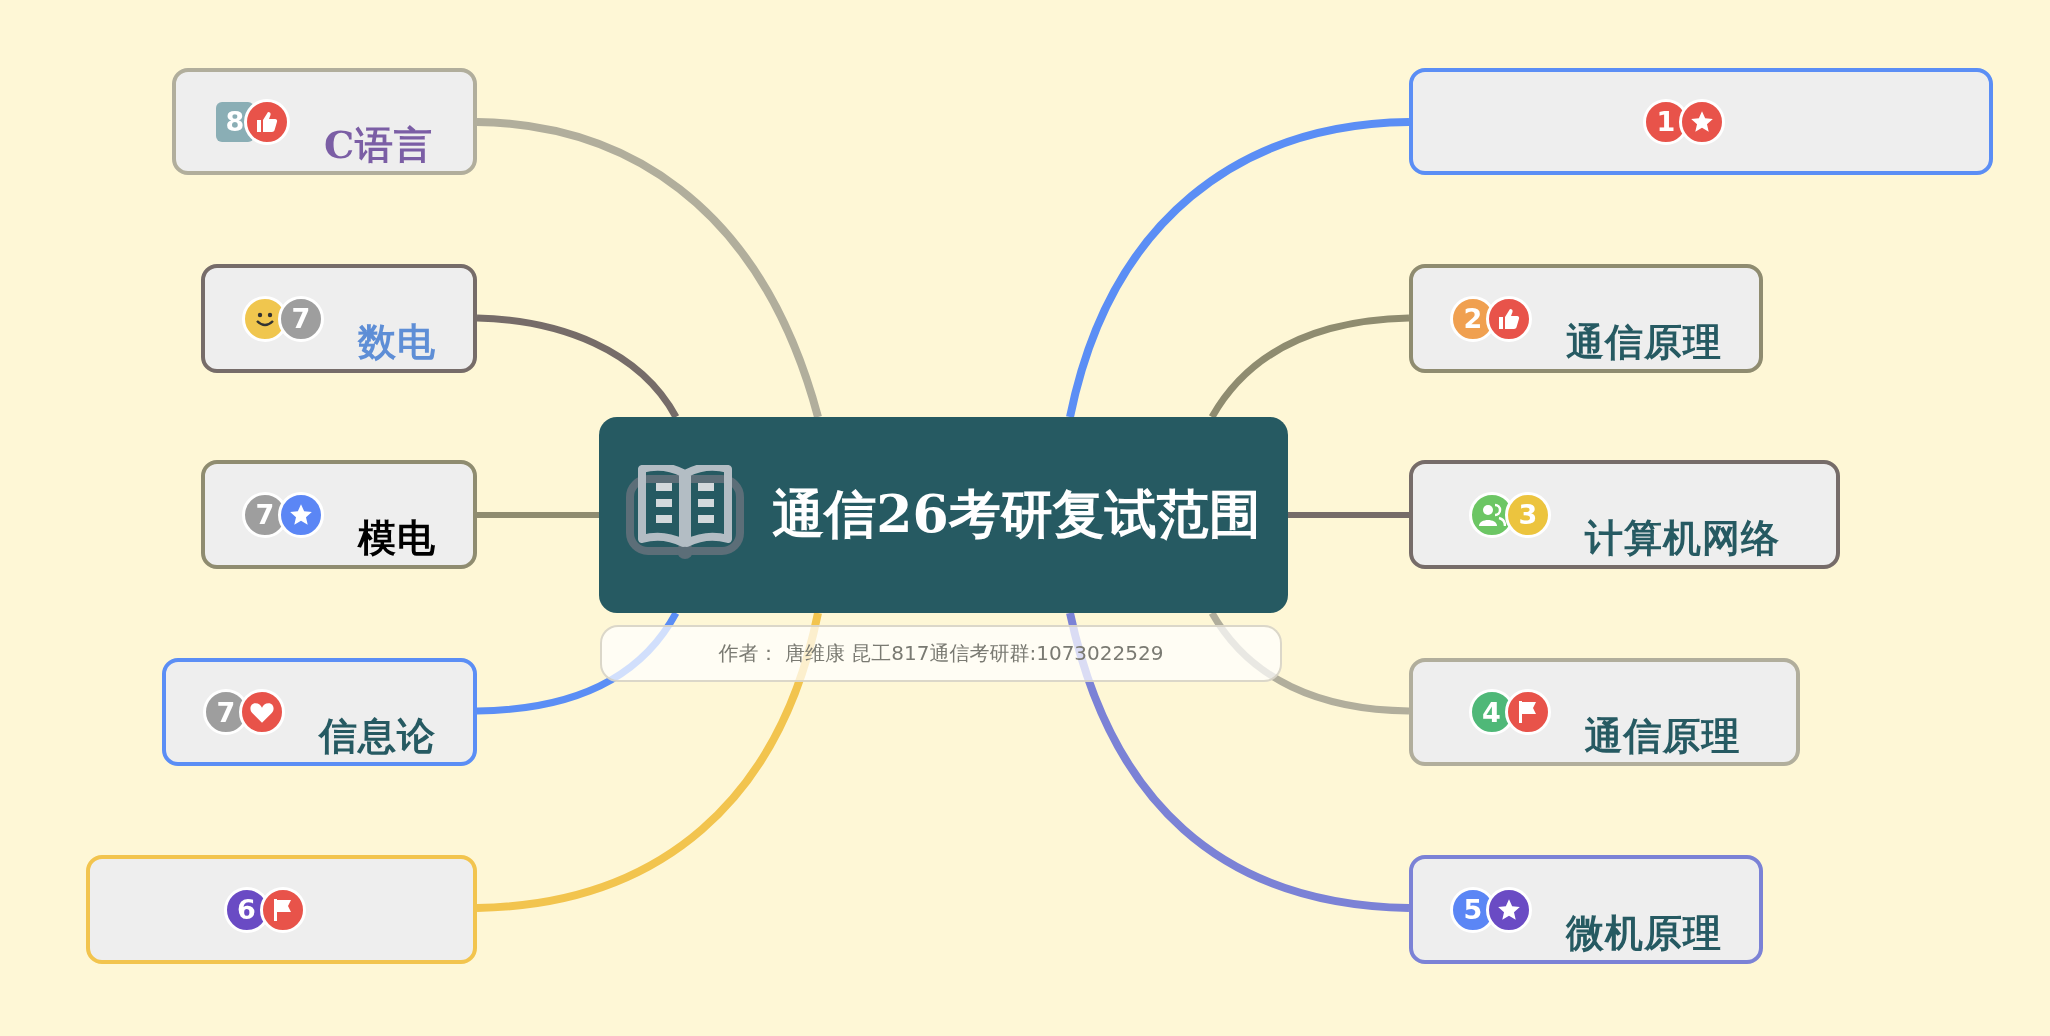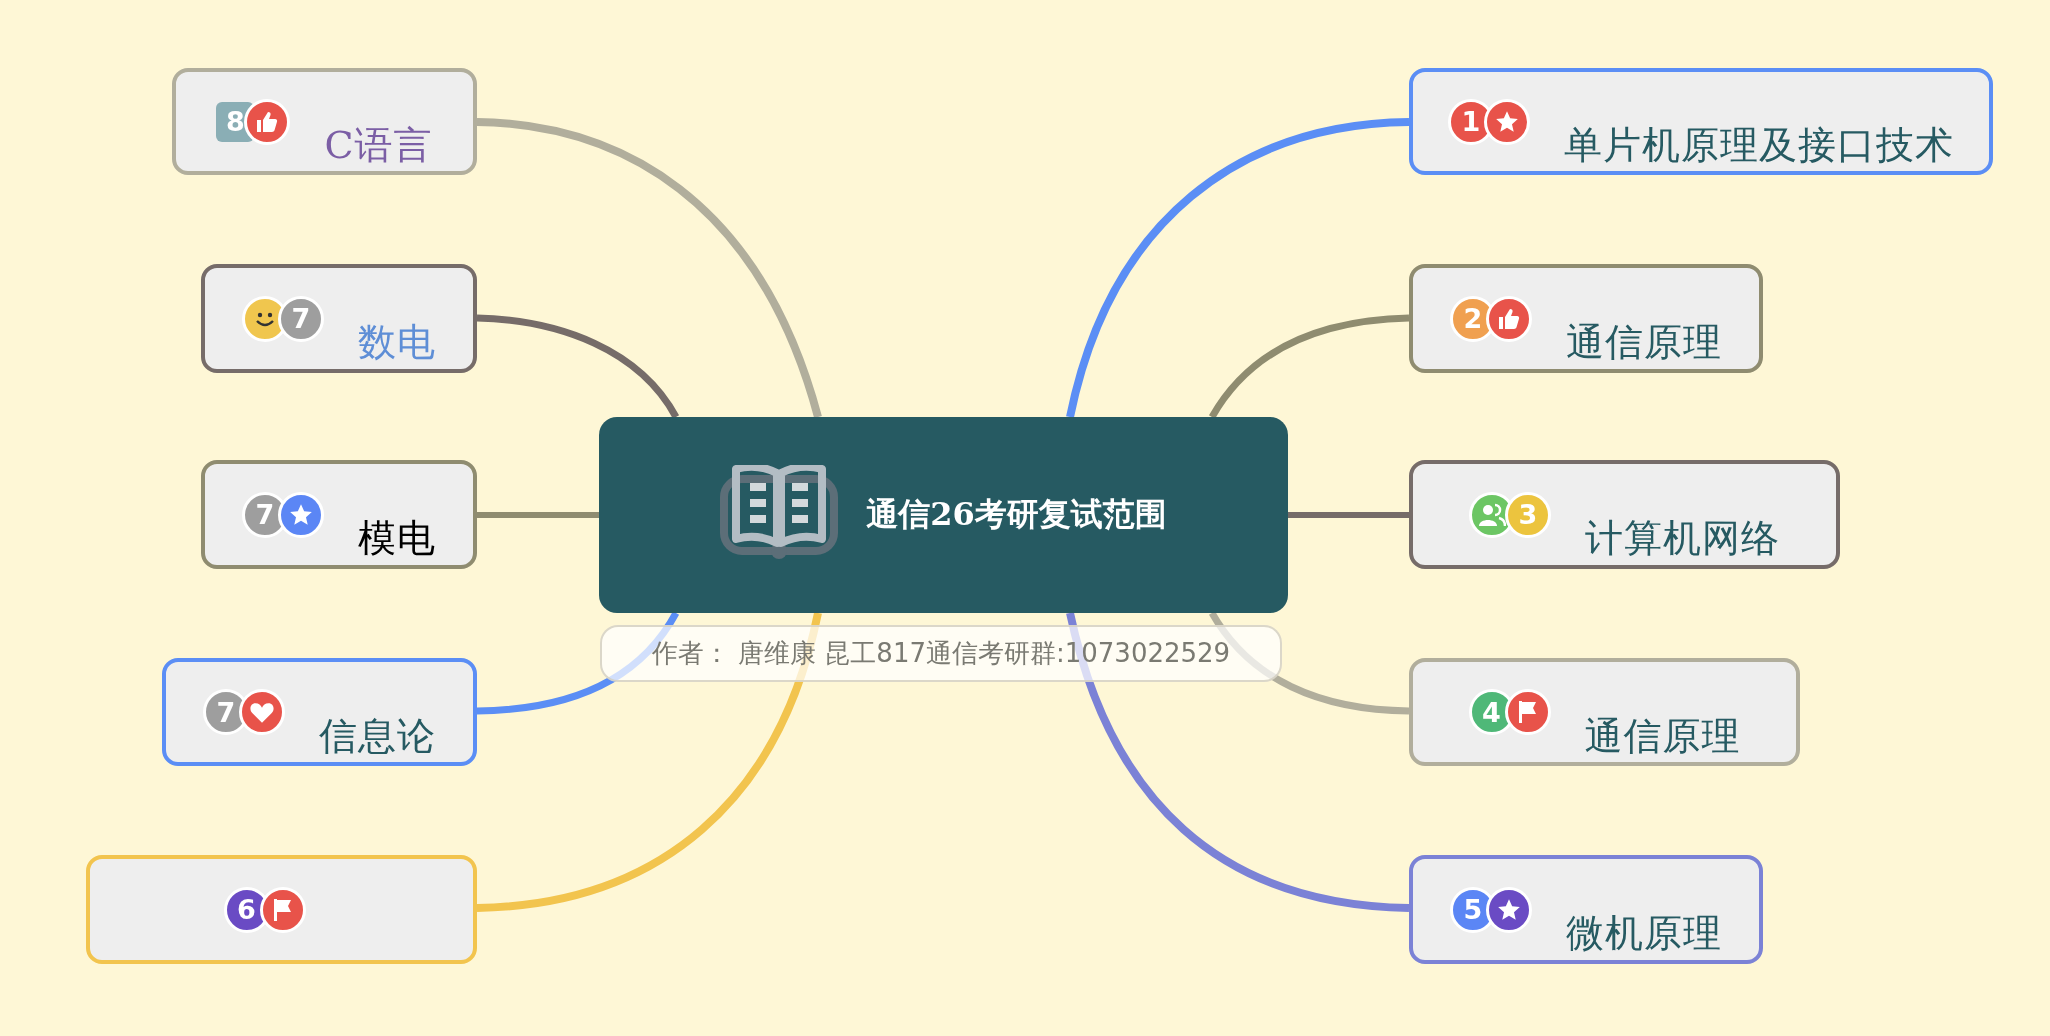--- a/index.html
+++ b/index.html
@@ -1,35 +1,35 @@
 <!DOCTYPE html>
 <html><head>
 <meta charset="utf-8">
 <style>
   html, body { margin:0; padding:0; }
   body { width:2050px; height:1036px; background:#fef7d6; position:relative; overflow:hidden;
          font-family:"DejaVu Sans","Liberation Sans",sans-serif; }
   svg.links { position:absolute; left:0; top:0; }
   .node { position:absolute; box-sizing:border-box; background:#eeeeee; border:4px solid #aaa;
           border-radius:16px; display:flex; align-items:center; justify-content:center; }
-  .node .label { font-size:38px; font-weight:normal; color:#265a62; letter-spacing:1px; white-space:nowrap;margin-top:48px; }
+  .node .label { font-size:38px; font-weight:bold; color:#265a62; letter-spacing:1px; white-space:nowrap;margin-top:48px; }
   .markers { display:flex; align-items:center; margin-right:34px; }
   .marker { width:40px; height:40px; border-radius:50%; border:3px solid #fff; box-sizing:content-box;
             display:flex; align-items:center; justify-content:center; color:#fff; font-weight:bold;
             font-size:27px; font-family:"DejaVu Sans",sans-serif; position:relative; }
   .marker + .marker { margin-left:-10px; }
   .marker.square { border-radius:6px; border:none; width:38px; height:40px; }
   .marker svg { display:block; }
   .central { position:absolute; left:599px; top:417px; width:689px; height:196px; background:#265a62;
              border-radius:18px; display:flex; align-items:center; justify-content:center; }
-  .central .title { color:#fff; font-size:32px; font-weight:bold; margin-left:28px; white-space:nowrap;
+  .central .title { color:#fff; font-size:52px; font-weight:bold; margin-left:28px; white-space:nowrap;
                     font-family:"DejaVu Serif","Liberation Serif",serif; }
   .note { position:absolute; left:600px; top:625px; width:682px; height:57px; box-sizing:border-box;
           background:rgba(255,255,255,0.72); border:2px solid rgba(210,205,190,0.8); border-radius:18px;
-          display:flex; align-items:center; justify-content:center; color:#7a7a72; font-size:26px; white-space:nowrap; }
+          display:flex; align-items:center; justify-content:center; color:#7a7a72; font-size:20px; white-space:nowrap; }
 </style>
 </head>
 <body>
 
 <svg class="links" width="2050" height="1036">
 
   <path d="M477,122 C620,124 760,200 818,417" stroke="#b1ae9c" stroke-width="8" fill="none"></path>
   <path d="M477,318 C560,320 640,350 676,417" stroke="#766c69" stroke-width="7" fill="none"></path>
   <path d="M477,515 L599,515" stroke="#8f8c70" stroke-width="6" fill="none"></path>
   <path d="M477,711 C570,710 640,680 676,613" stroke="#5b8ef5" stroke-width="7" fill="none"></path>
@@ -126,21 +126,20 @@
 
 <div class="node" style="left:1409px;top:68px;width:584px;height:107px;border-color:#5b8ef5;">
   <div class="markers">
     <span class="marker" style="background:#e8534a;">1</span>
     <span class="marker" style="background:#e8534a;">
       <svg width="26" height="26" viewBox="0 0 24 24">
           <path d="M12,2 L14.9,8.6 L22,9.3 L16.6,14 L18.2,21 L12,17.3 L5.8,21 L7.4,14 L2,9.3 L9.1,8.6 Z" fill="#fff"></path>
         </svg>
     </span>
   </div>
-  <span class="label">单片机原理及接口技术</span>
 </div>
 
 <div class="node" style="left:1409px;top:264px;width:354px;height:109px;border-color:#8f8c70;">
   <div class="markers">
     <span class="marker" style="background:#f0a050;">2</span>
     <span class="marker" style="background:#e8534a;">
       <svg width="24" height="24" viewBox="0 0 24 24">
           <path d="M2,10h4v12H2z M8,22V10l5-8c2,0 3,1 2.5,3L14,9h6c1.5,0 2.5,1.3 2,2.8l-2.5,8.5c-.4,1.1-1.3,1.7-2.5,1.7z" fill="#fff"></path>
         </svg>
     </span>

